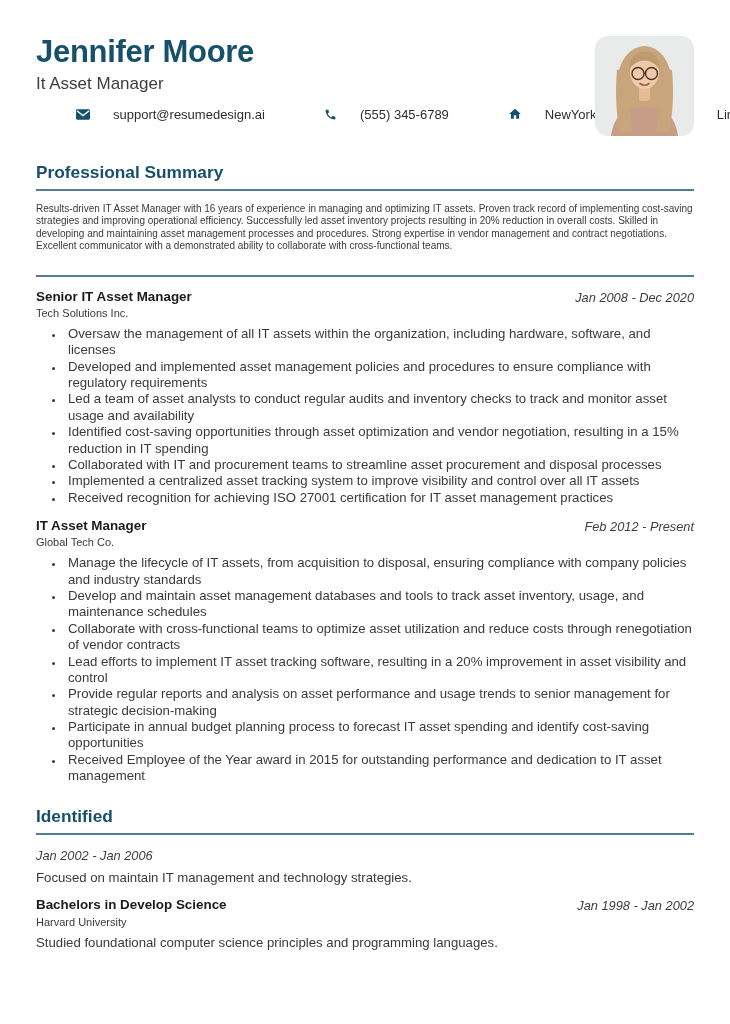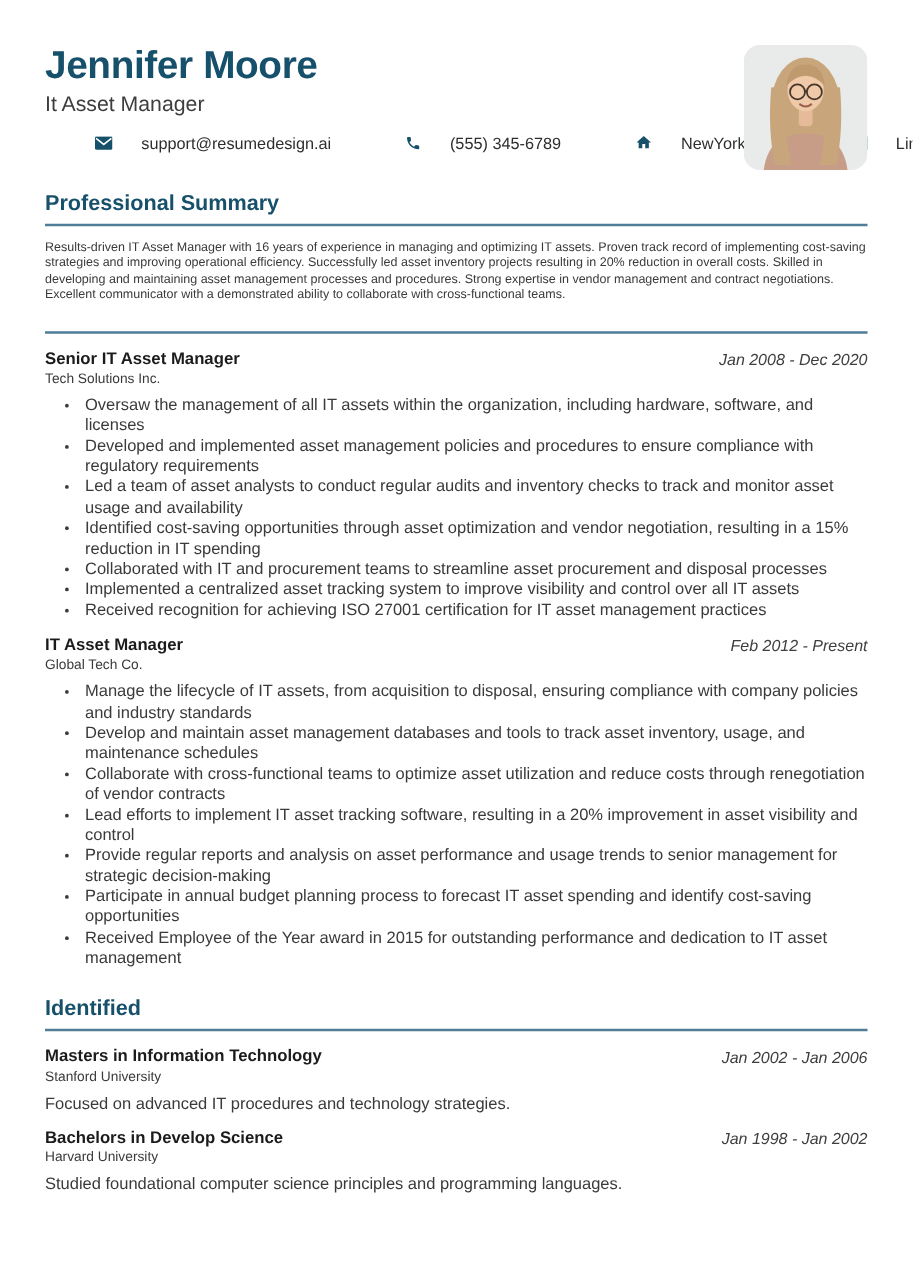--- a/index.html
+++ b/index.html
@@ -28,21 +28,21 @@
   .contact { display: flex; align-items: center; gap: 23px; white-space: nowrap; margin-left: 40px; }
   .contact svg { display: block; flex: 0 0 auto; }
   .photo {
     flex: 0 0 auto; width: 99px; height: 100px;
     border-radius: 13px; overflow: hidden; margin-top: 0;
   }
   .photo svg { display: block; }
 
   
   .section { margin-top: 22px; }
-  .section--summary { margin-top: 16px; }
+  .section--summary { margin-top: 26px; }
   .section-title { margin: 0; font-size: 17.3px; font-weight: 700; color: #17506b; }
   .divider { border: none; border-top: 2px solid #507e99; margin: 6px 0 0 0; }
   .summary-text { margin: 12px 0 0 0; font-size: 10px; line-height: 1.24; color: #3a3a3a; }
 
   
   .entry { margin-top: 11px; }
   .entry-head { display: flex; justify-content: space-between; align-items: flex-start; }
   .entry-role { font-size: 13.4px; font-weight: 700; color: #1b1b1b; line-height: 1.3; }
   .entry-org  { font-size: 11px; color: #3a3a3a; margin-top: 2px; }
   .entry-dates { font-size: 12.8px; font-style: italic; color: #3e3e3e; padding-top: 2px; white-space: nowrap; }
@@ -172,27 +172,23 @@
       </ul>
     </div>
   </div>
 
   <div class="section">
     <h2 class="section-title">Identified</h2>
     <hr class="divider">
 
     <div class="entry">
       <div class="entry-head">
-        <div>
-          <div class="entry-role">Masters in Information Technology</div>
-          <div class="entry-org">Stanford University</div>
-        </div>
         <div class="entry-dates">Jan 2002 - Jan 2006</div>
       </div>
-      <p class="edu-desc">Focused on advanced IT procedures and technology strategies.</p>
+      <p class="edu-desc">Focused on maintain IT management and technology strategies.</p>
     </div>
 
     <div class="entry">
       <div class="entry-head">
         <div>
           <div class="entry-role">Bachelors in Develop Science</div>
           <div class="entry-org">Harvard University</div>
         </div>
         <div class="entry-dates">Jan 1998 - Jan 2002</div>
       </div>

